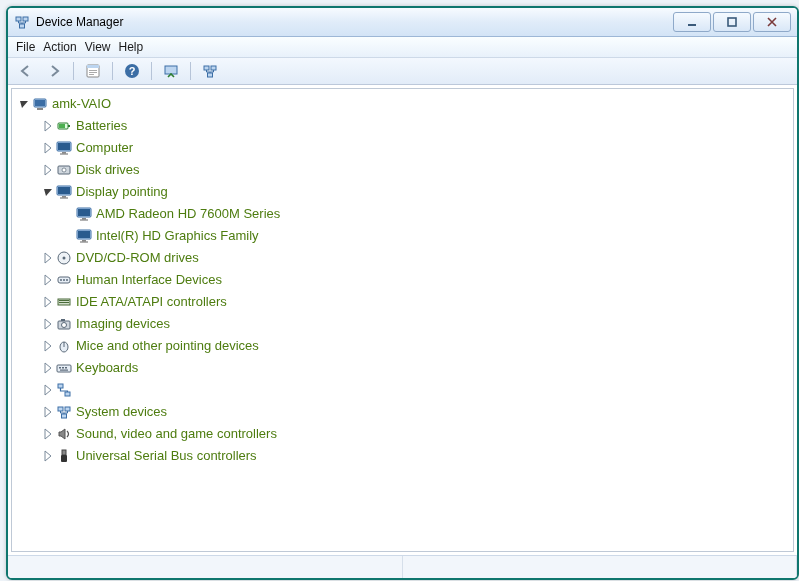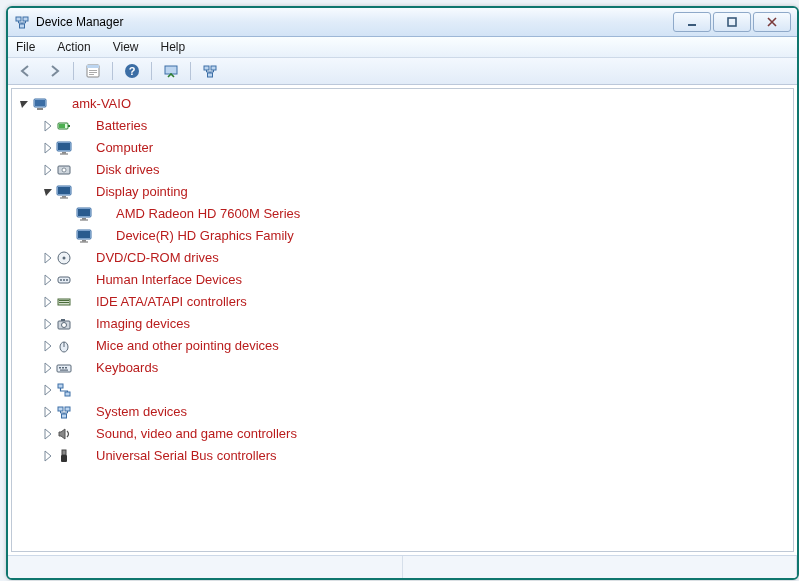--- a/index.html
+++ b/index.html
@@ -3,31 +3,31 @@
 <meta charset="utf-8">
 <style>
   html,body{margin:0;padding:0;font-family:"Segoe UI",Tahoma,sans-serif;font-size:12px;background:#eef3f8;}
   .window{position:absolute;left:6px;top:6px;width:789px;height:570px;border:2px solid #0f766e;border-radius:6px;background:#fff;box-shadow:0 0 4px rgba(0,0,0,.2);overflow:hidden;display:flex;flex-direction:column;}
   .titlebar{height:28px;background:linear-gradient(180deg,#f7fbff 0%,#e0ecf9 50%,#d3e4f6 100%);border-bottom:1px solid #9db7d6;display:flex;align-items:center;padding:0 6px;}
   .titlebar .title-icon{width:16px;height:16px;margin-right:6px;}
   .titlebar .title-text{flex:1;font-size:12px;color:#000;}
   .win-controls{display:flex;gap:2px;}
   .win-btn{width:36px;height:18px;border:1px solid #8ea9c9;border-radius:3px;background:linear-gradient(180deg,#f5faff,#d9e7f7);display:flex;align-items:center;justify-content:center;cursor:default;}
   .win-btn svg{display:block;}
-  .menubar{height:20px;background:linear-gradient(180deg,#fafeff,#e8f1fb);border-bottom:1px solid #cdd9e8;display:flex;align-items:center;padding:0 8px;gap:22px;}
+  .menubar{height:20px;background:linear-gradient(180deg,#fafeff,#e8f1fb);border-bottom:1px solid #cdd9e8;display:flex;align-items:center;padding:0 8px;gap:8px;}
   .menubar span{color:#1a1a1a;cursor:default;}
   .toolbar{height:26px;background:linear-gradient(180deg,#f3f8fe,#e2ecf8);border-bottom:1px solid #bcc8da;display:flex;align-items:center;padding:0 6px;gap:4px;}
   .toolbar .sep{width:1px;height:18px;background:#b6c4d8;margin:0 3px;}
   .tbtn{width:22px;height:22px;display:flex;align-items:center;justify-content:center;border:1px solid transparent;}
   .content{flex:1;border:1px solid #bfc9d6;margin:3px;background:#fff;overflow:auto;}
   .tree{padding:4px 2px;line-height:20px;}
   .node{display:flex;align-items:center;height:22px;white-space:nowrap;}
   .toggle{width:12px;height:12px;margin-right:2px;cursor:pointer;flex:none;}
   .icon16{width:16px;height:16px;margin-right:4px;flex:none;}
-  .label{font-size:13px;color:#b91c1c;margin-left:20px;}
+  .label{font-size:13px;color:#4d7c0f;}
   .statusbar{height:22px;border-top:1px solid #cdd9e8;background:#f2f6fb;display:flex;}
   .statusbar div{flex:1;border-right:1px solid #d6dfea;}
   
   .i0{padding-left:4px;}
   .i1{padding-left:28px;}
   .i2{padding-left:62px;}
 </style>
 </head>
 <body>
 
@@ -280,21 +280,21 @@
       <div class="node i2">
         <svg class="icon16">
             <use href="#sym-monitor"></use>
           </svg>
         <span class="label">AMD Radeon HD 7600M Series</span>
       </div>
       <div class="node i2">
         <svg class="icon16">
             <use href="#sym-monitor"></use>
           </svg>
-        <span class="label">Device(R) HD Graphics Family</span>
+        <span class="label">Intel(R) HD Graphics Family</span>
       </div>
 
       <div class="node i1">
         <svg class="toggle">
             <use href="#sym-collapsed"></use>
           </svg>
         <svg class="icon16">
             <use href="#sym-optical"></use>
           </svg>
         <span class="label">DVD/CD-ROM drives</span>

